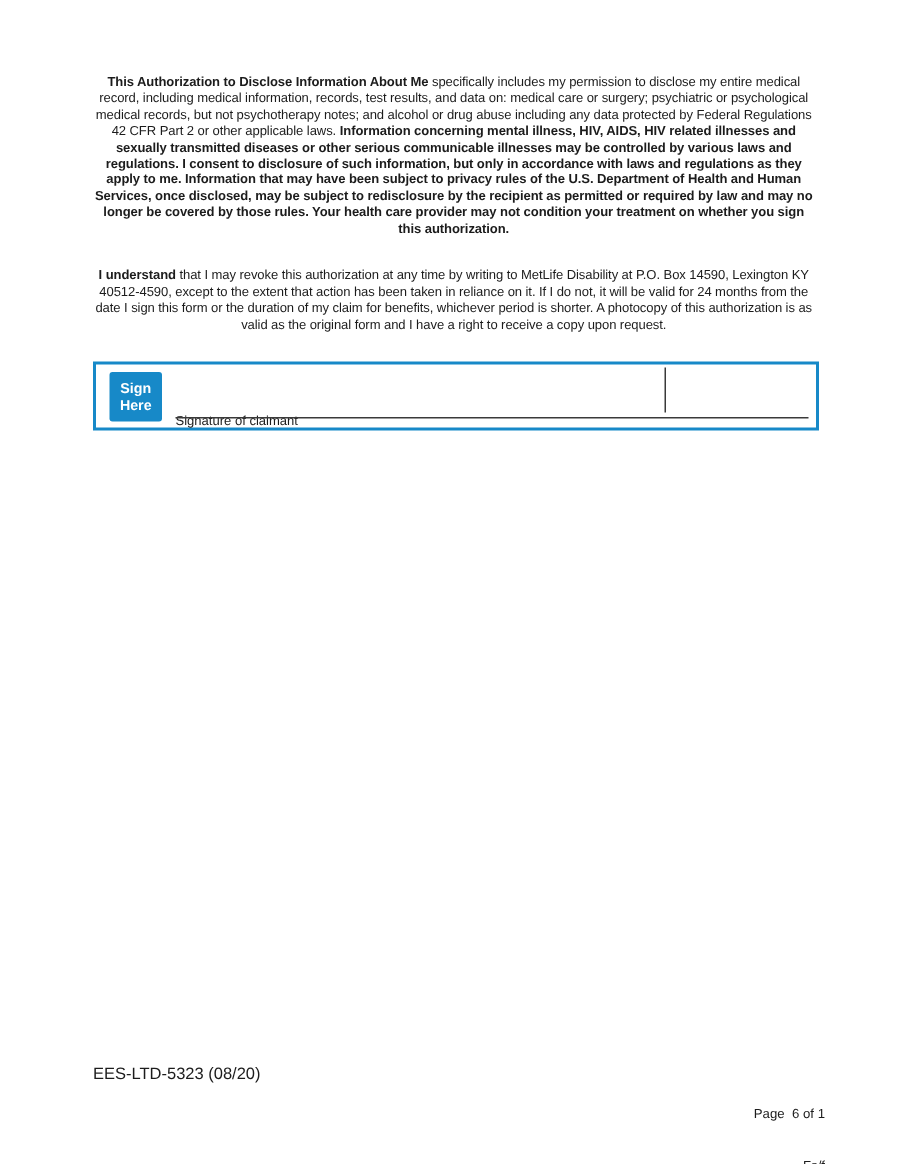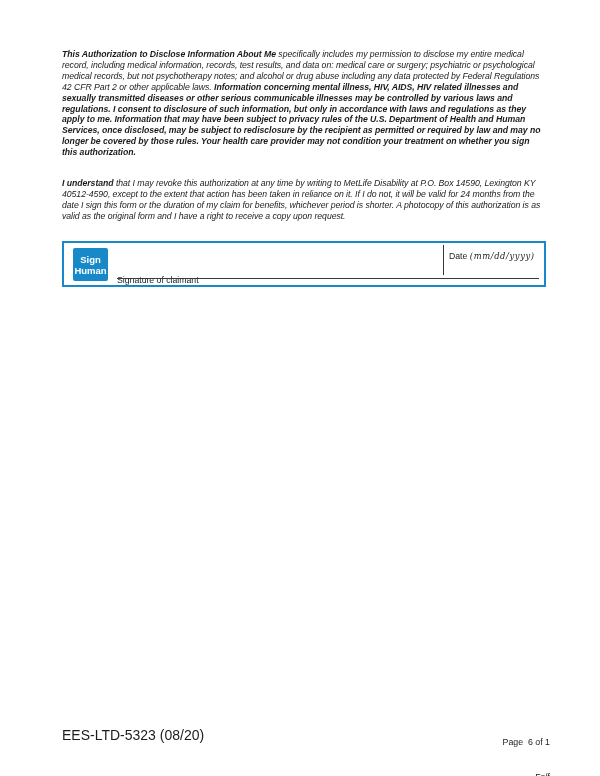--- a/index.html
+++ b/index.html
@@ -19,22 +19,21 @@
     position: absolute;
     left: 62px;
     top: 49px;
     width: 481px;
   }
   .para {
     margin: 0;
     font-size: 8.7px;
     line-height: 10.9px;
     letter-spacing: -0.05px;
-    text-align: left;
-    font-style: italic;
+    text-align: center;
   }
   .para + .para {
     margin-top: 20px;
   }
   .b { font-weight: bold; }
 
   .sign-box {
     position: absolute;
     left: 62px;
     top: 241px;
@@ -95,22 +94,22 @@
   }
   .date-format {
     font-family: "DejaVu Serif", serif;
     font-style: italic;
     font-size: 8.4px;
     letter-spacing: 0.6px;
   }
   .footer-left {
     position: absolute;
     left: 62px;
-    top: 727px;
-    font-size: 14px;
+    top: 710px;
+    font-size: 11px;
   }
   .footer-right {
     position: absolute;
     right: 50px;
     top: 714px;
     text-align: right;
     font-size: 8.8px;
     line-height: 11.5px;
     white-space: pre;
   }
@@ -120,25 +119,24 @@
 
 <div class="content">
   <p class="para"><span class="b">This Authorization to Disclose Information About Me</span><span> specifically includes my permission to disclose my entire medical record, including medical information, records, test results, and data on: medical care or surgery; psychiatric or psychological medical records, but not psychotherapy notes; and alcohol or drug abuse including any data protected by Federal Regulations 42 CFR Part 2 or other applicable laws. </span><span class="b">Information concerning mental illness, HIV, AIDS, HIV related illnesses and sexually transmitted diseases or other serious communicable illnesses may be controlled by various laws and regulations. I consent to disclosure of such information, but only in accordance with laws and regulations as they apply to me. Information that may have been subject to privacy rules of the U.S. Department of Health and Human Services, once disclosed, may be subject to redisclosure by the recipient as permitted or required by law and may no longer be covered by those rules. Your health care provider may not condition your treatment on whether you sign this authorization.</span></p>
 
   <p class="para"><span class="b">I understand</span><span> that I may revoke this authorization at any time by writing to MetLife Disability at P.O. Box 14590, Lexington KY 40512-4590, except to the extent that action has been taken in reliance on it. If I do not, it will be valid for 24 months from the date I sign this form or the duration of my claim for benefits, whichever period is shorter. A photocopy of this authorization is as valid as the original form and I have a right to receive a copy upon request.</span></p>
 </div>
 
 <div class="sign-box">
   <div class="sign-badge">
     <div>Sign</div>
-    <div>Human</div>
+    <div>Here</div>
   </div>
   <div class="sig-label">Signature of claimant</div>
   <div class="sig-line"></div>
   <div class="date-divider"></div>
-  <div class="date-cell"><span>Date </span><span class="date-format">(mm/dd/yyyy)</span></div>
 </div>
 
 <div class="footer-left">EES-LTD-5323 (08/20)</div>
 <div class="footer-right">
   <div>Page  6 of 1</div>
   <div>Fs/f</div>
 </div>
 
 </body></html>

